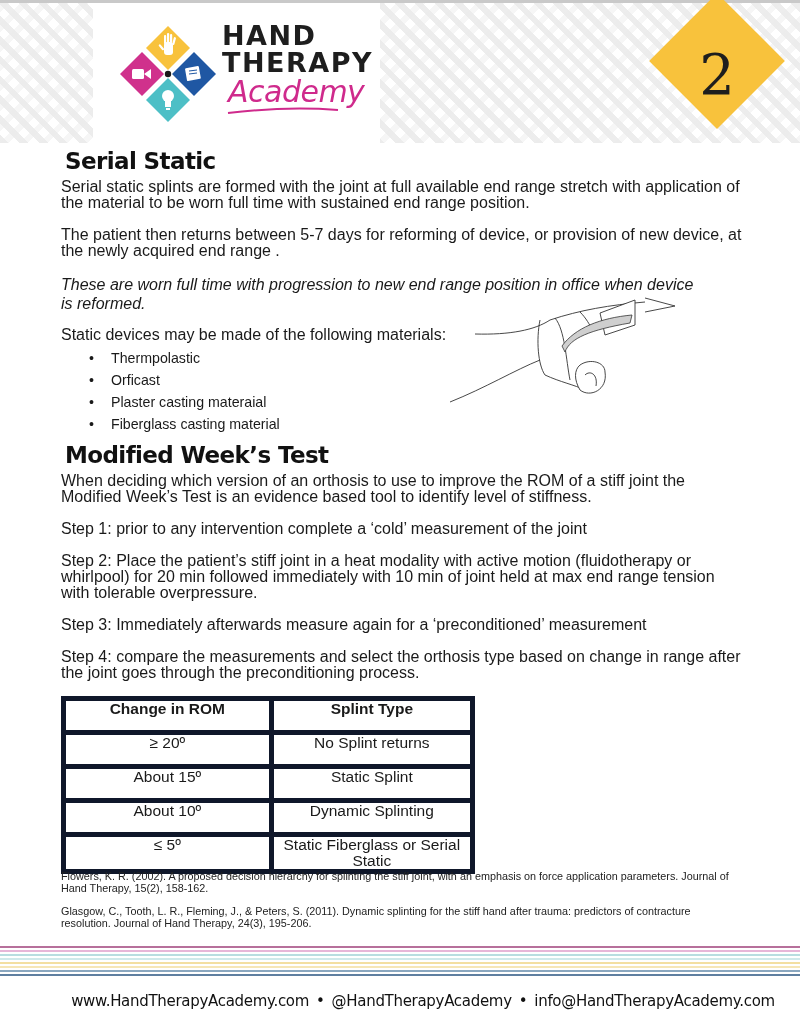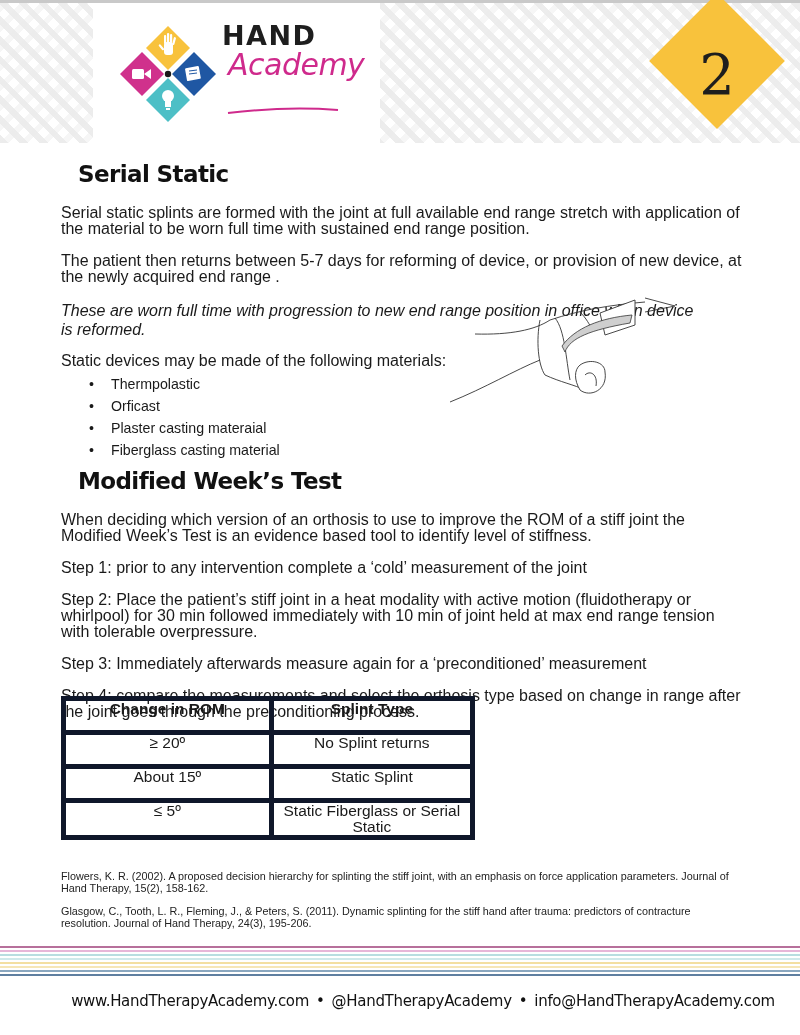--- a/index.html
+++ b/index.html
@@ -34,21 +34,21 @@
     background: #f8c23c; transform: rotate(45deg);
   }
   .page-num {
     position: absolute; left: 655px; top: 40px; width: 124px; text-align: center;
     font-family: "DejaVu Serif", serif; font-size: 56px; line-height: 70px; color: #1e1e1e;
   }
 
   .content { position: absolute; left: 61px; top: 143px; width: 700px; }
   .h1 {
     font-family: "DejaVu Sans", sans-serif; font-weight: bold; font-size: 23px;
-    letter-spacing: -0.6px; color: #111; margin: 17px; line-height: 28px;
+    letter-spacing: -0.6px; color: #111; margin: 4px; line-height: 28px;
   }
   .p { font-size: 16px; line-height: 16px; margin: 0; color: #1a1a1a; }
   .gap { height: 16px; }
   .list { margin: 4px 0 0 0; padding: 0; list-style: none; }
   .list li { font-size: 14.2px; line-height: 22px; position: relative; padding-left: 50px; }
   .list li .bullet { position: absolute; left: 28px; top: 0; }
 
   .illustration { position: absolute; left: 440px; top: 290px; width: 250px; height: 120px; }
 
   table.rom {
@@ -113,20 +113,21 @@
   </g>
   <g fill="#ffffff">
     <circle cx="50" cy="72" r="6"></circle>
     <rect x="47" y="77" width="6" height="6"></rect>
     <rect x="48" y="84" width="4" height="2"></rect>
   </g>
 </svg>
 
 <div class="logo-text">
   <div class="logo-line1">HAND</div>
+  <div class="logo-line2">THERAPY</div>
   <div class="logo-academy">Academy</div>
 </div>
 <svg class="logo-swoosh" width="120" height="12" viewBox="0 0 120 12">
   <path d="M2 9 Q 60 2 112 6" stroke="#cf2a8c" stroke-width="2" fill="none"></path>
 </svg>
 
 <div class="page-badge"></div>
 <div class="page-num">2</div>
 
 <div class="content">
@@ -143,21 +144,21 @@
     <li><span class="bullet">•</span><span>Orficast</span></li>
     <li><span class="bullet">•</span><span>Plaster casting materaial</span></li>
     <li><span class="bullet">•</span><span>Fiberglass casting material</span></li>
   </ul>
 
   <h1 class="h1" style="margin-top:6px;">Modified Week’s Test</h1>
   <p class="p" style="width:680px">When deciding which version of an orthosis to use to improve the ROM of a stiff joint the Modified Week’s Test is an evidence based tool to identify level of stiffness.</p>
   <div class="gap"></div>
   <p class="p">Step 1: prior to any intervention complete a ‘cold’ measurement of the joint</p>
   <div class="gap"></div>
-  <p class="p" style="width:680px">Step 2: Place the patient’s stiff joint in a heat modality with active motion (fluidotherapy or whirlpool) for 30 min followed immediately with 10 min of joint held at max end range tension with tolerable overpressure.</p>
+  <p class="p" style="width:680px">Step 2: Place the patient’s stiff joint in a heat modality with active motion (fluidotherapy or whirlpool) for 20 min followed immediately with 10 min of joint held at max end range tension with tolerable overpressure.</p>
   <div class="gap"></div>
   <p class="p">Step 3: Immediately afterwards measure again for a ‘preconditioned’ measurement</p>
   <div class="gap"></div>
   <p class="p" style="width:680px">Step 4: compare the measurements and select the orthosis type based on change in range after the joint goes through the preconditioning process.</p>
 </div>
 
 <svg class="illustration" viewBox="0 0 250 120">
   <g fill="none" stroke="#333" stroke-width="0.9">
     <path d="M35 44 C 70 45, 95 40, 110 30"></path>
     <path d="M10 112 C 45 98, 75 80, 100 70"></path>
@@ -181,20 +182,24 @@
   </tr>
   <tr>
     <td class="c1">≥ 20º</td>
     <td>No Splint returns</td>
   </tr>
   <tr>
     <td class="c1">About 15º</td>
     <td>Static Splint</td>
   </tr>
   <tr>
+    <td class="c1">About 10º</td>
+    <td>Dynamic Splinting</td>
+  </tr>
+  <tr>
     <td class="c1">≤ 5º</td>
     <td style="width:196px">Static Fiberglass or Serial Static</td>
   </tr>
 </tbody>
   </table>
 
 <div class="refs">
   <p class="ref">Flowers, K. R. (2002). A proposed decision hierarchy for splinting the stiff joint, with an emphasis on force application parameters. Journal of Hand Therapy, 15(2), 158-162.</p>
   <p class="ref" style="width:660px">Glasgow, C., Tooth, L. R., Fleming, J., &amp; Peters, S. (2011). Dynamic splinting for the stiff hand after trauma: predictors of contracture resolution. Journal of Hand Therapy, 24(3), 195-206.</p>
 </div>

